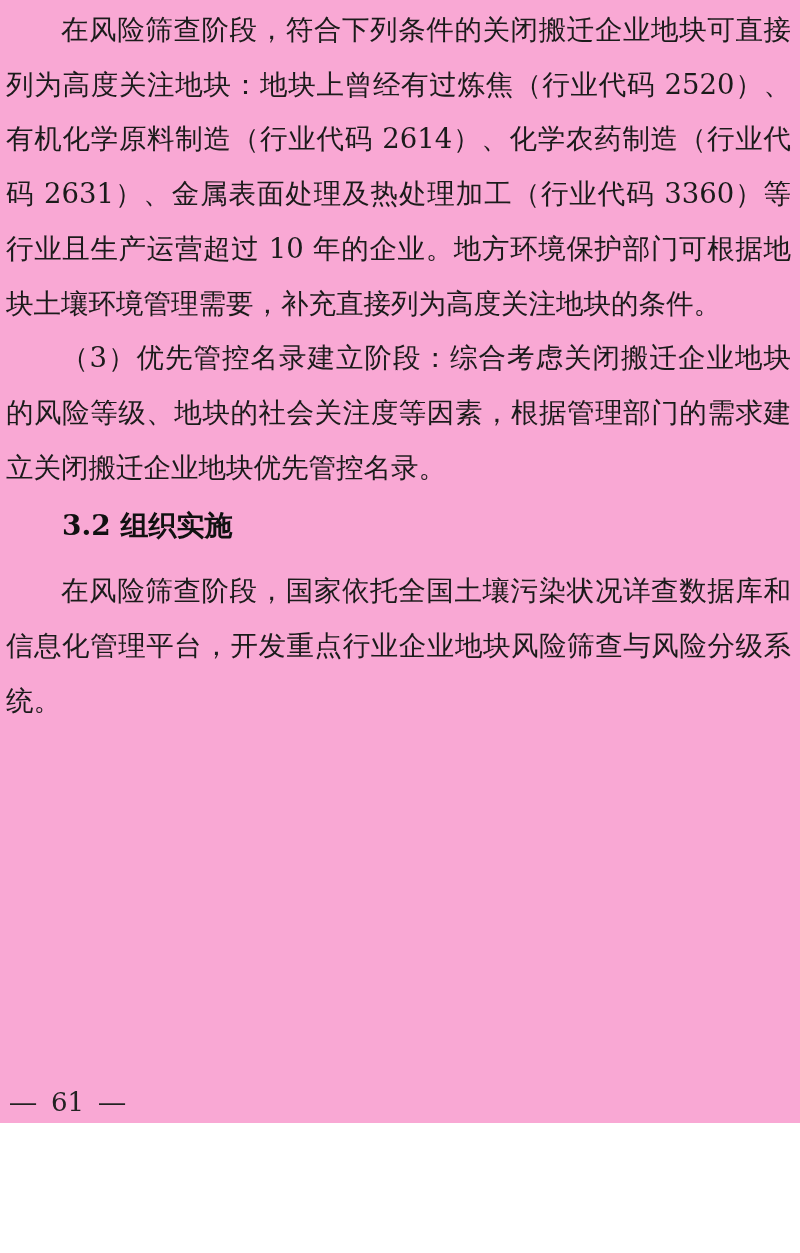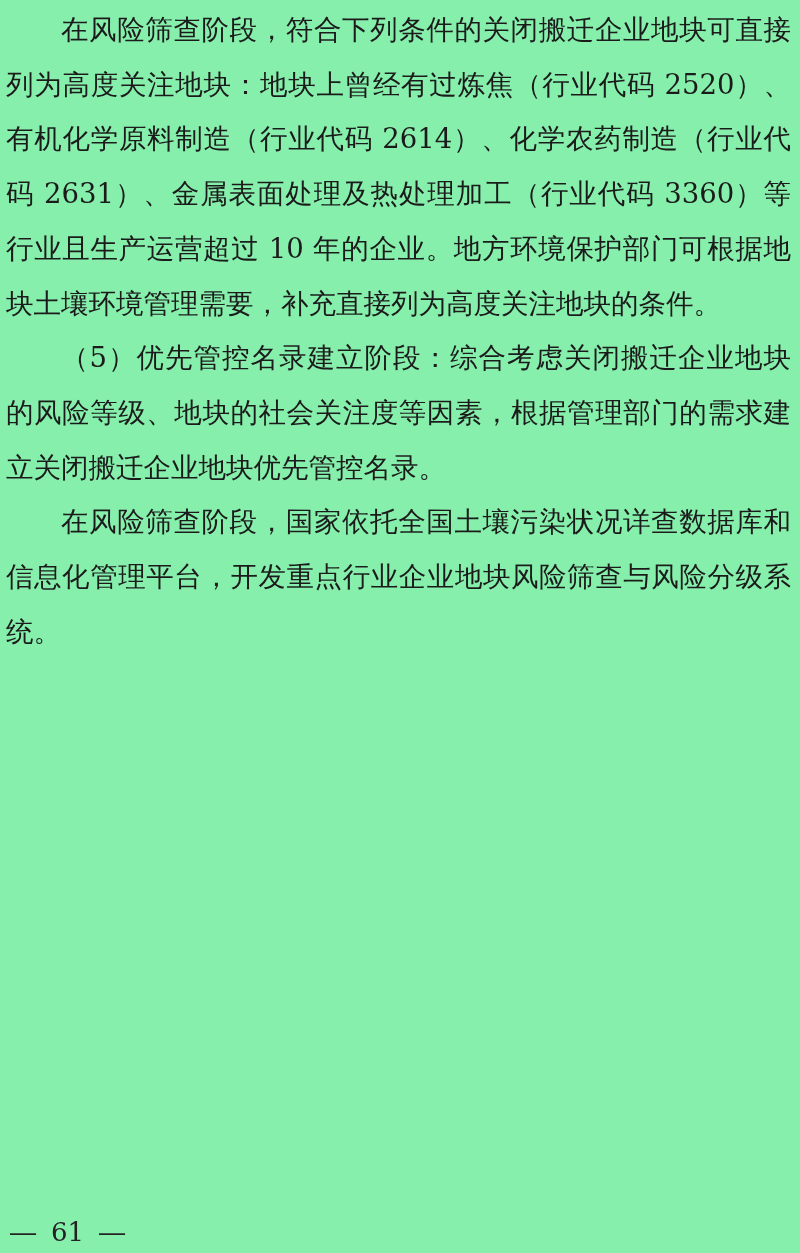--- a/index.html
+++ b/index.html
@@ -3,22 +3,22 @@
 <meta charset="utf-8">
 <style>
   html, body {
     margin: 0;
     padding: 0;
     background: #ffffff;
   }
   .page {
     position: relative;
     width: 800px;
-    height: 1253px;
-    background: #86efac;
+    height: 1123px;
+    background: #f9a8d4;
     overflow: hidden;
     font-family: "DejaVu Serif", "Liberation Serif", serif;
     color: #1b1b1b;
   }
   .content {
     padding: 2px 9px 0 6px;
   }
   .para {
     margin: 0;
     font-size: 27.5px;
@@ -51,21 +51,22 @@
     letter-spacing: 0;
     transform: scaleX(1.1);
   }
 </style>
 </head>
 <body>
 
 <div class="page">
   <div class="content">
     <p class="para">在风险筛查阶段，符合下列条件的关闭搬迁企业地块可直接列为高度关注地块：地块上曾经有过炼焦（行业代码 2520）、有机化学原料制造（行业代码 2614）、化学农药制造（行业代码 2631）、金属表面处理及热处理加工（行业代码 3360）等行业且生产运营超过 10 年的企业。地方环境保护部门可根据地块土壤环境管理需要，补充直接列为高度关注地块的条件。</p>
-    <p class="para">（5）优先管控名录建立阶段：综合考虑关闭搬迁企业地块的风险等级、地块的社会关注度等因素，根据管理部门的需求建立关闭搬迁企业地块优先管控名录。</p>
+    <p class="para">（3）优先管控名录建立阶段：综合考虑关闭搬迁企业地块的风险等级、地块的社会关注度等因素，根据管理部门的需求建立关闭搬迁企业地块优先管控名录。</p>
+    <h2 class="section-heading">3.2 组织实施</h2>
     <p class="para">在风险筛查阶段，国家依托全国土壤污染状况详查数据库和信息化管理平台，开发重点行业企业地块风险筛查与风险分级系统。</p>
   </div>
   <div class="footer">
     <span class="dash">—</span>
     <span class="num">61</span>
     <span class="dash">—</span>
   </div>
 </div>
 
 </body></html>

